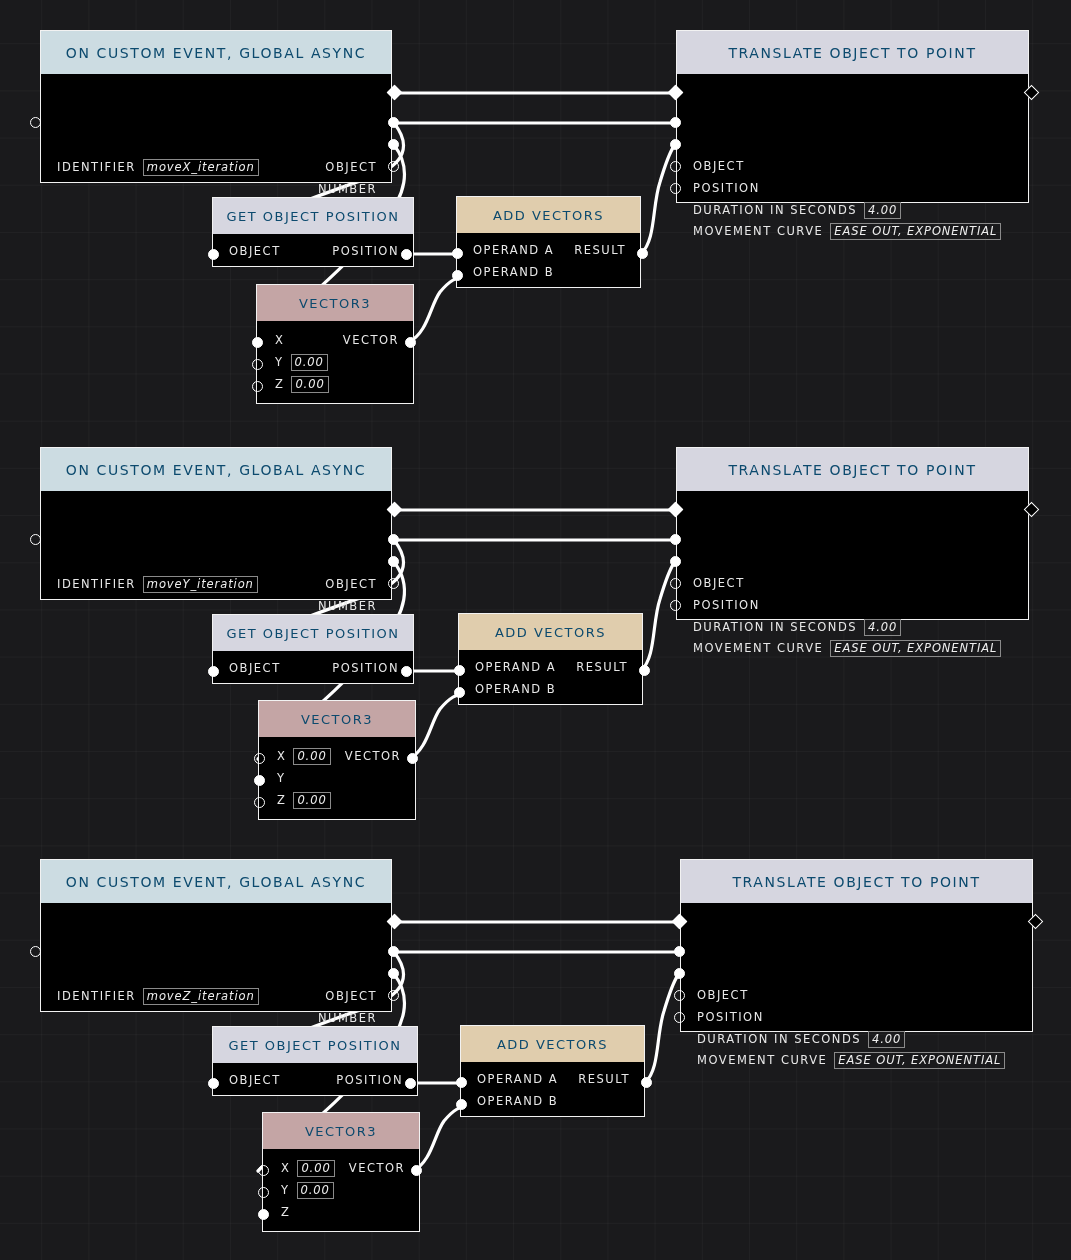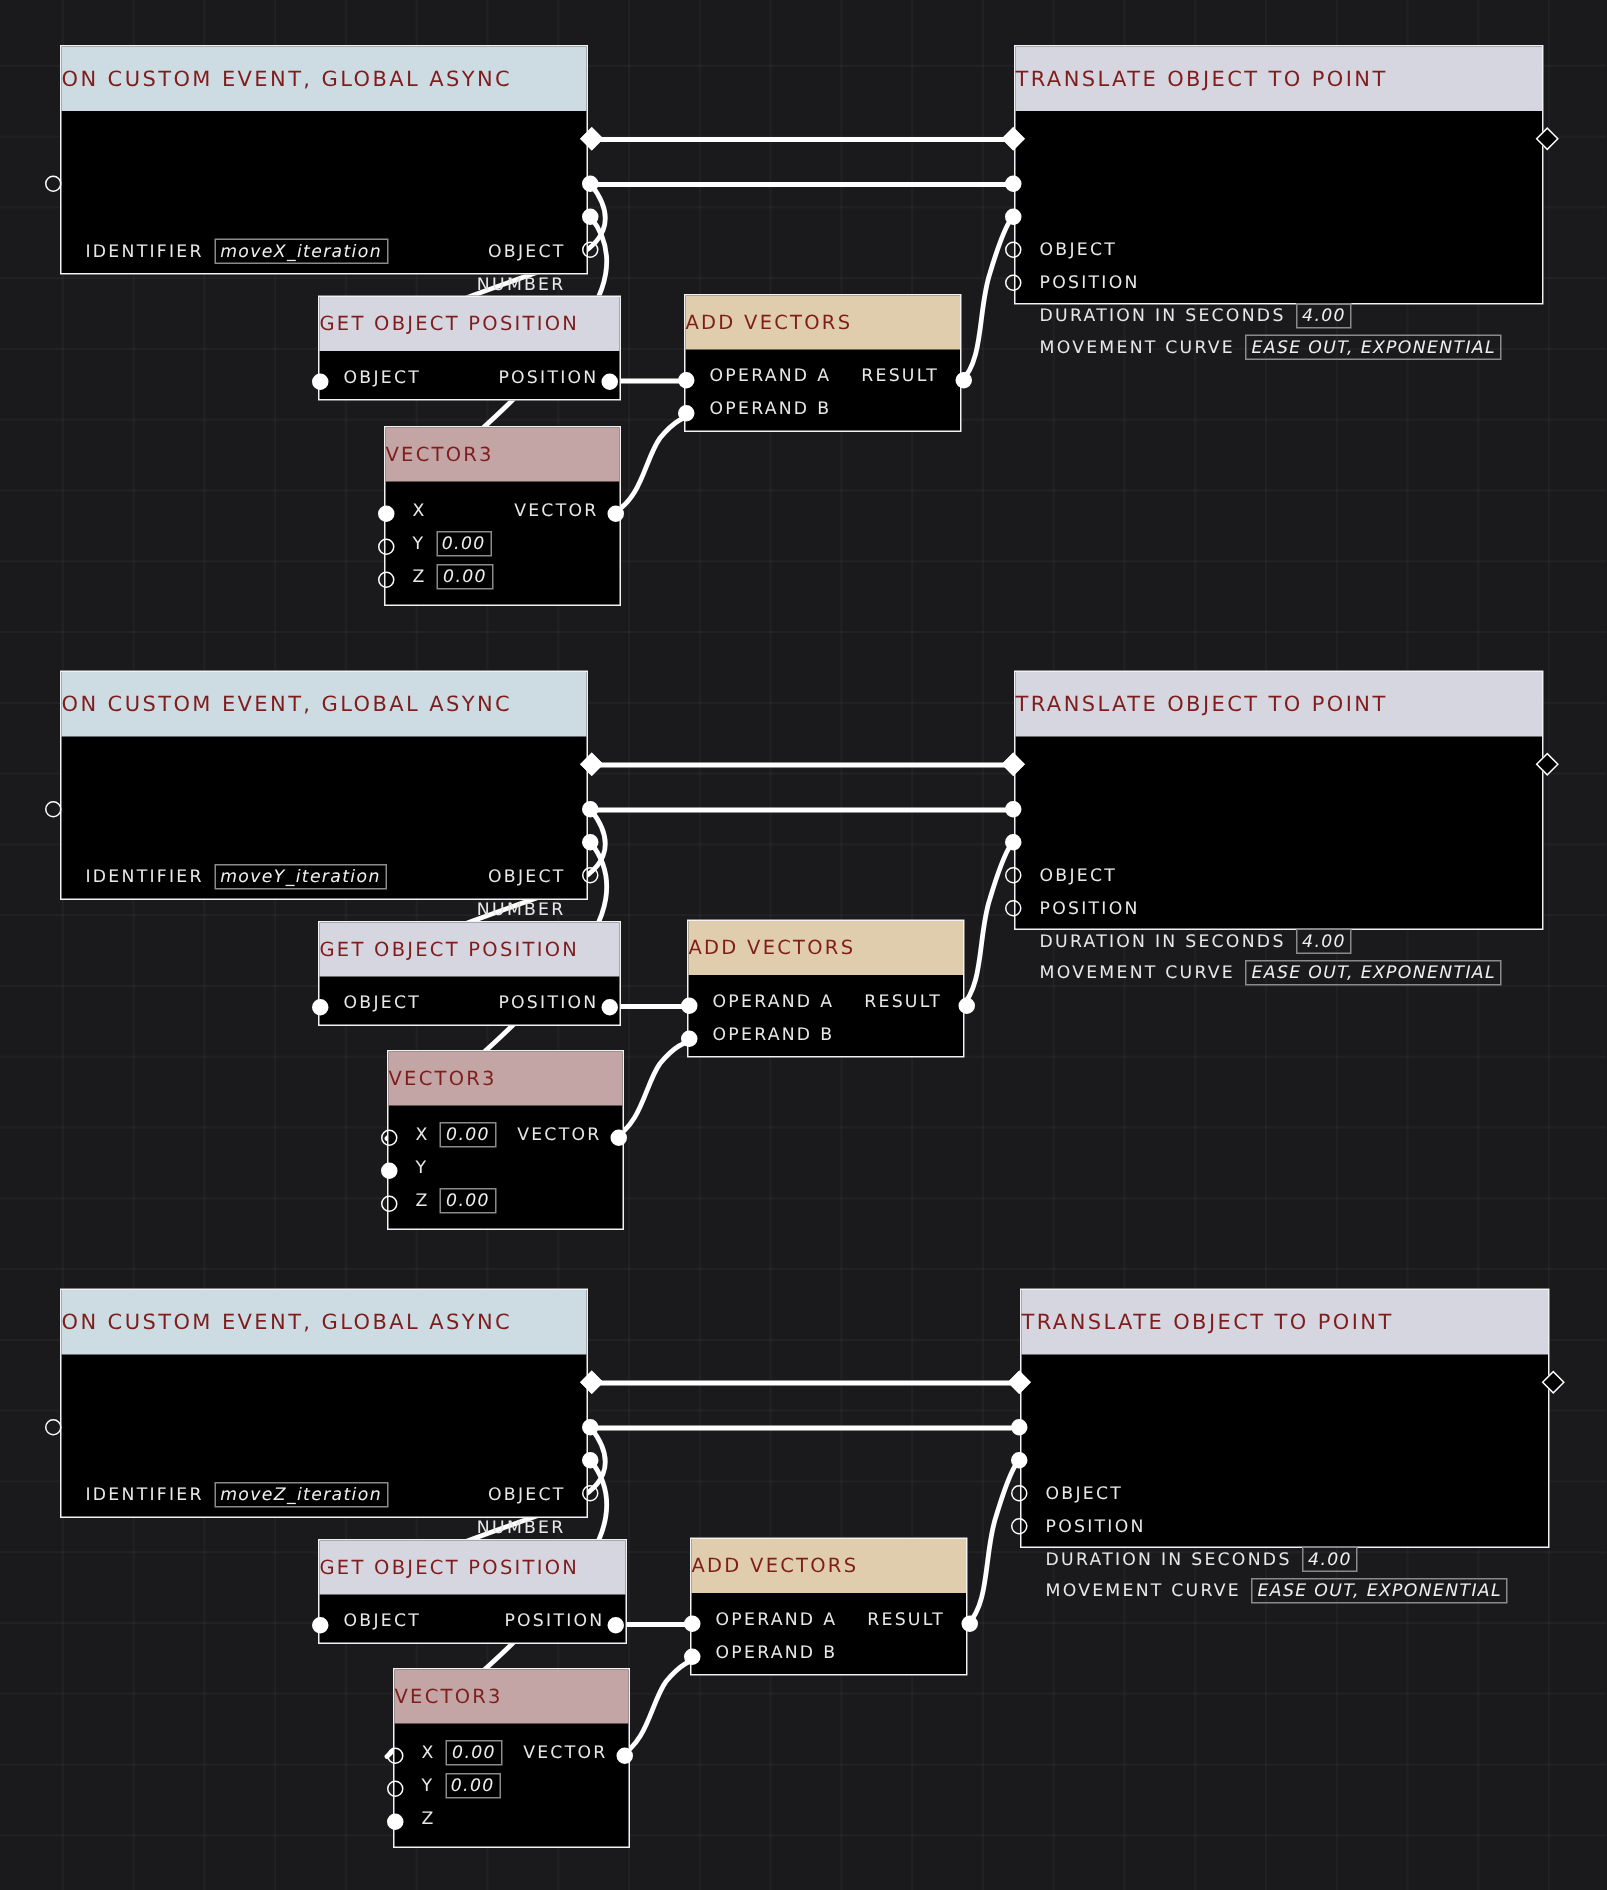--- a/index.html
+++ b/index.html
@@ -37,22 +37,22 @@
     position: absolute;
     background: #000000;
     border: 1px solid #f2f2f2;
     z-index: 3;
   }
 
   .node-header {
     height: 43px;
     display: flex;
     align-items: center;
-    justify-content: flex-start;
-    color: #7f1d1d;
+    justify-content: center;
+    color: #0c4a6e;
     font-size: 14px;
     letter-spacing: 1.6px;
     white-space: nowrap;
     font-family: "DejaVu Sans", sans-serif;
   }
   .node-header.sm {
     height: 36px;
     font-size: 13px;
     letter-spacing: 1.5px;
   }

